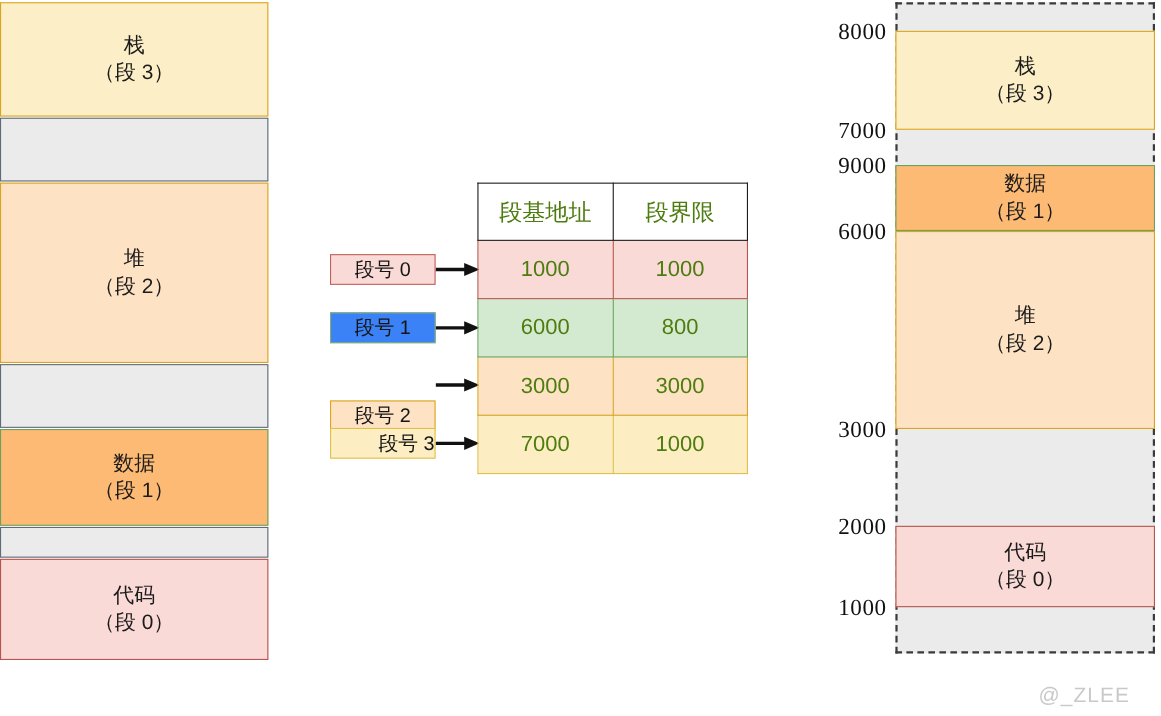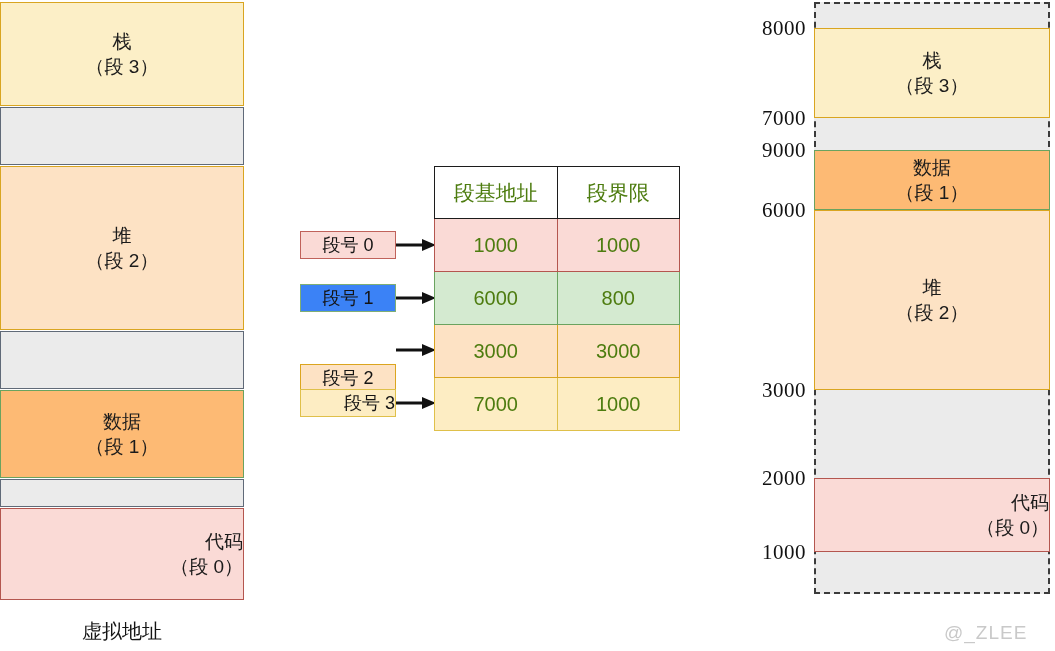--- a/index.html
+++ b/index.html
@@ -35,21 +35,21 @@
     font-size: 19px;
     color: #1b1b1b;
     text-align: center;
   }
   .seg .l1 { display:block; }
   .seg .l2 { display:block; }
 
   .seg-stack { background:#fcefc7; border:1.5px solid #d9a520; }
   .seg-heap  { background:#fde2c4; border:1.5px solid #d9a520; }
   .seg-data  { background:#fdba74; border:1.5px solid #6aa35f; }
-  .seg-code  { background:#fadad6; border:1.5px solid #b4564f;align-items:flex-end; }
+  .seg-code  { background:#fadad6; border:1.5px solid #b4564f; }
   .seg-gap   { background:#ebebeb; border:1px solid #606a78; }
 
   
   #virtual-column { position:absolute; left:0; top:0; width:244px; height:602px; }
   #virtual-caption {
     position:absolute; left:0; top:618px; width:244px;
     text-align:center; font-size:20px; color:#141414;
   }
 
   
@@ -177,21 +177,20 @@
       <div class="seg seg-data" style="left: 0px; top: 390px; width: 244px; height: 88px;">
         <span class="l1">数据</span>
         <span class="l2">（段 1）</span>
       </div>
       <div class="seg seg-gap" style="left: 0px; top: 479px; width: 244px; height: 28px;"></div>
       <div class="seg seg-code" style="left: 0px; top: 508px; width: 244px; height: 92px;">
         <span class="l1">代码</span>
         <span class="l2">（段 0）</span>
       </div>
     </div>
-  <div id="virtual-caption">虚拟地址</div>
 
   <div id="chips-layer">
       <div class="chip chip-0" style="left: 300px; top: 231px;">
         <span>段号 0</span>
       </div>
       <div class="chip chip-1" style="left: 300px; top: 284px;">
         <span>段号 1</span>
       </div>
       <div class="chip chip-2" style="left: 300px; top: 336px; margin-top: 28px;">
         <span>段号 2</span>

